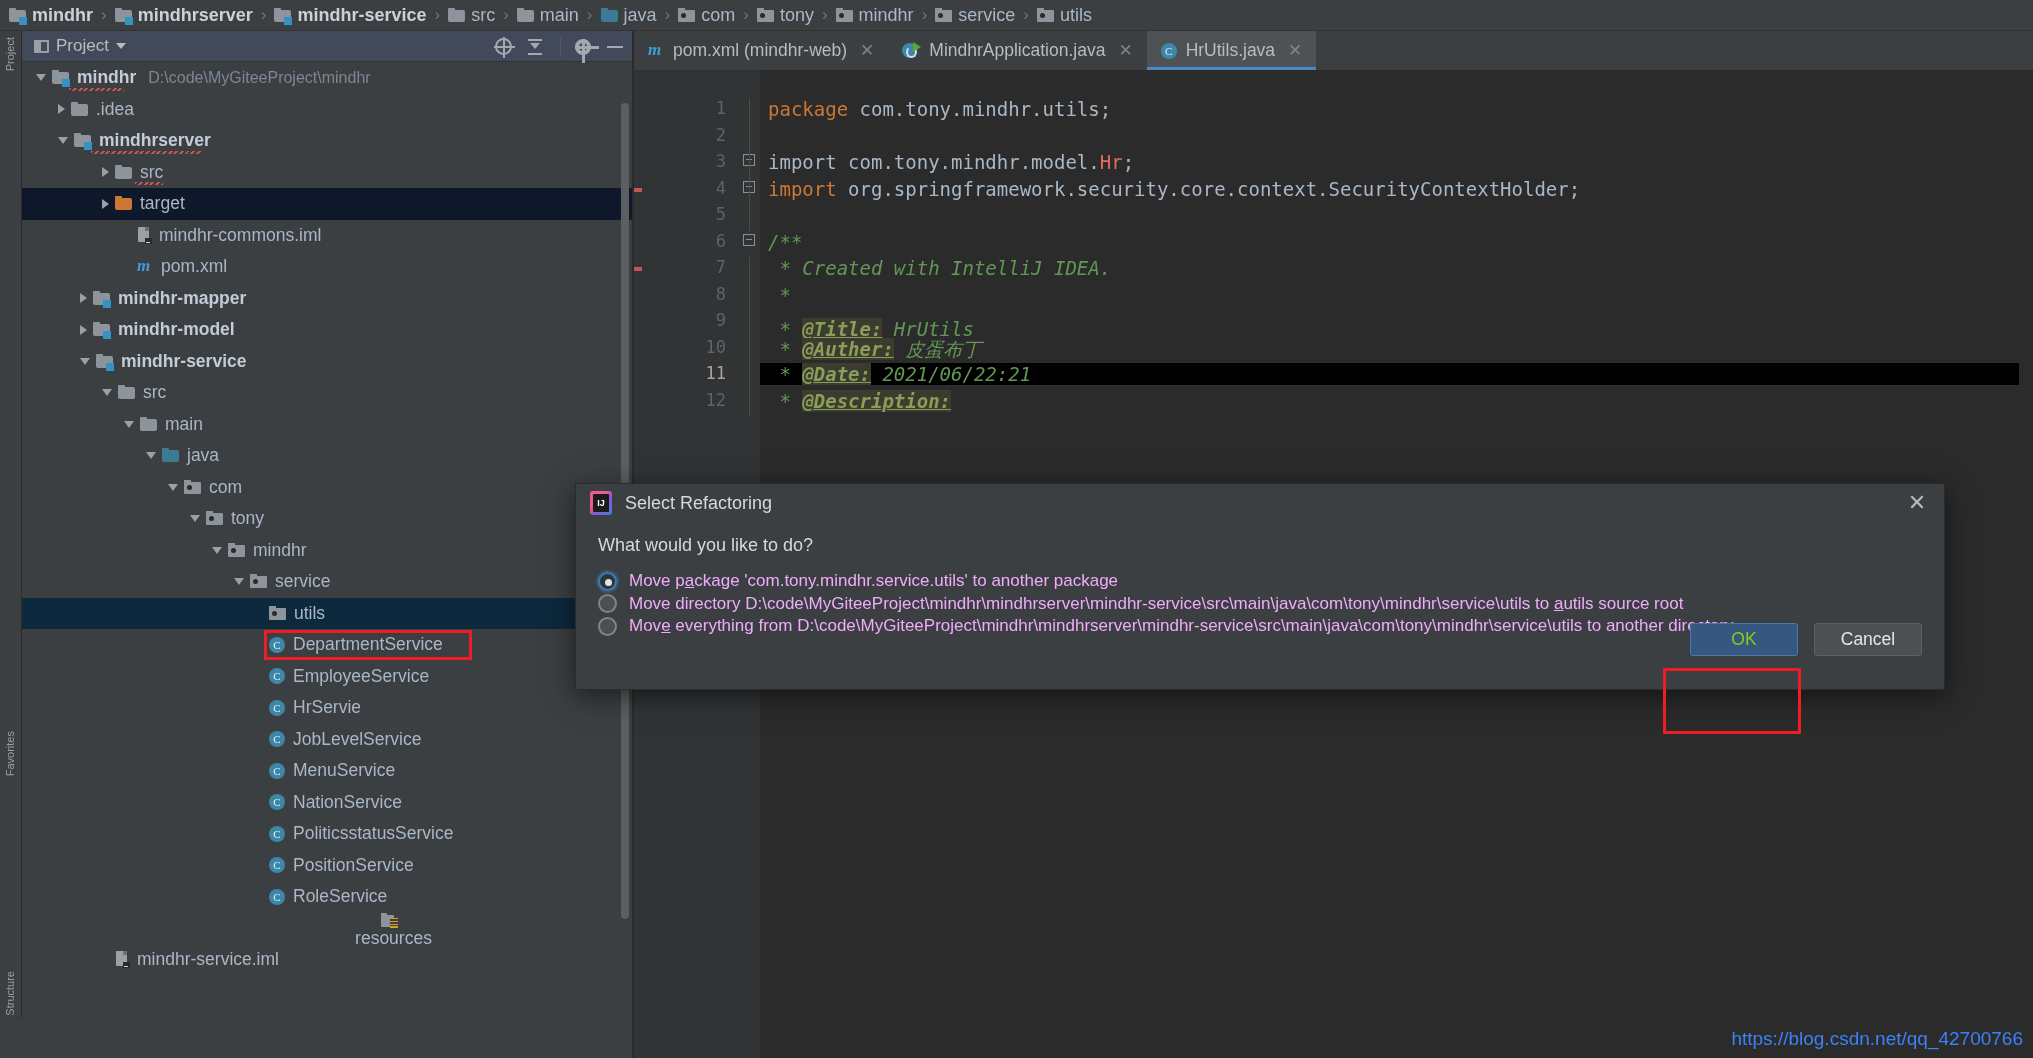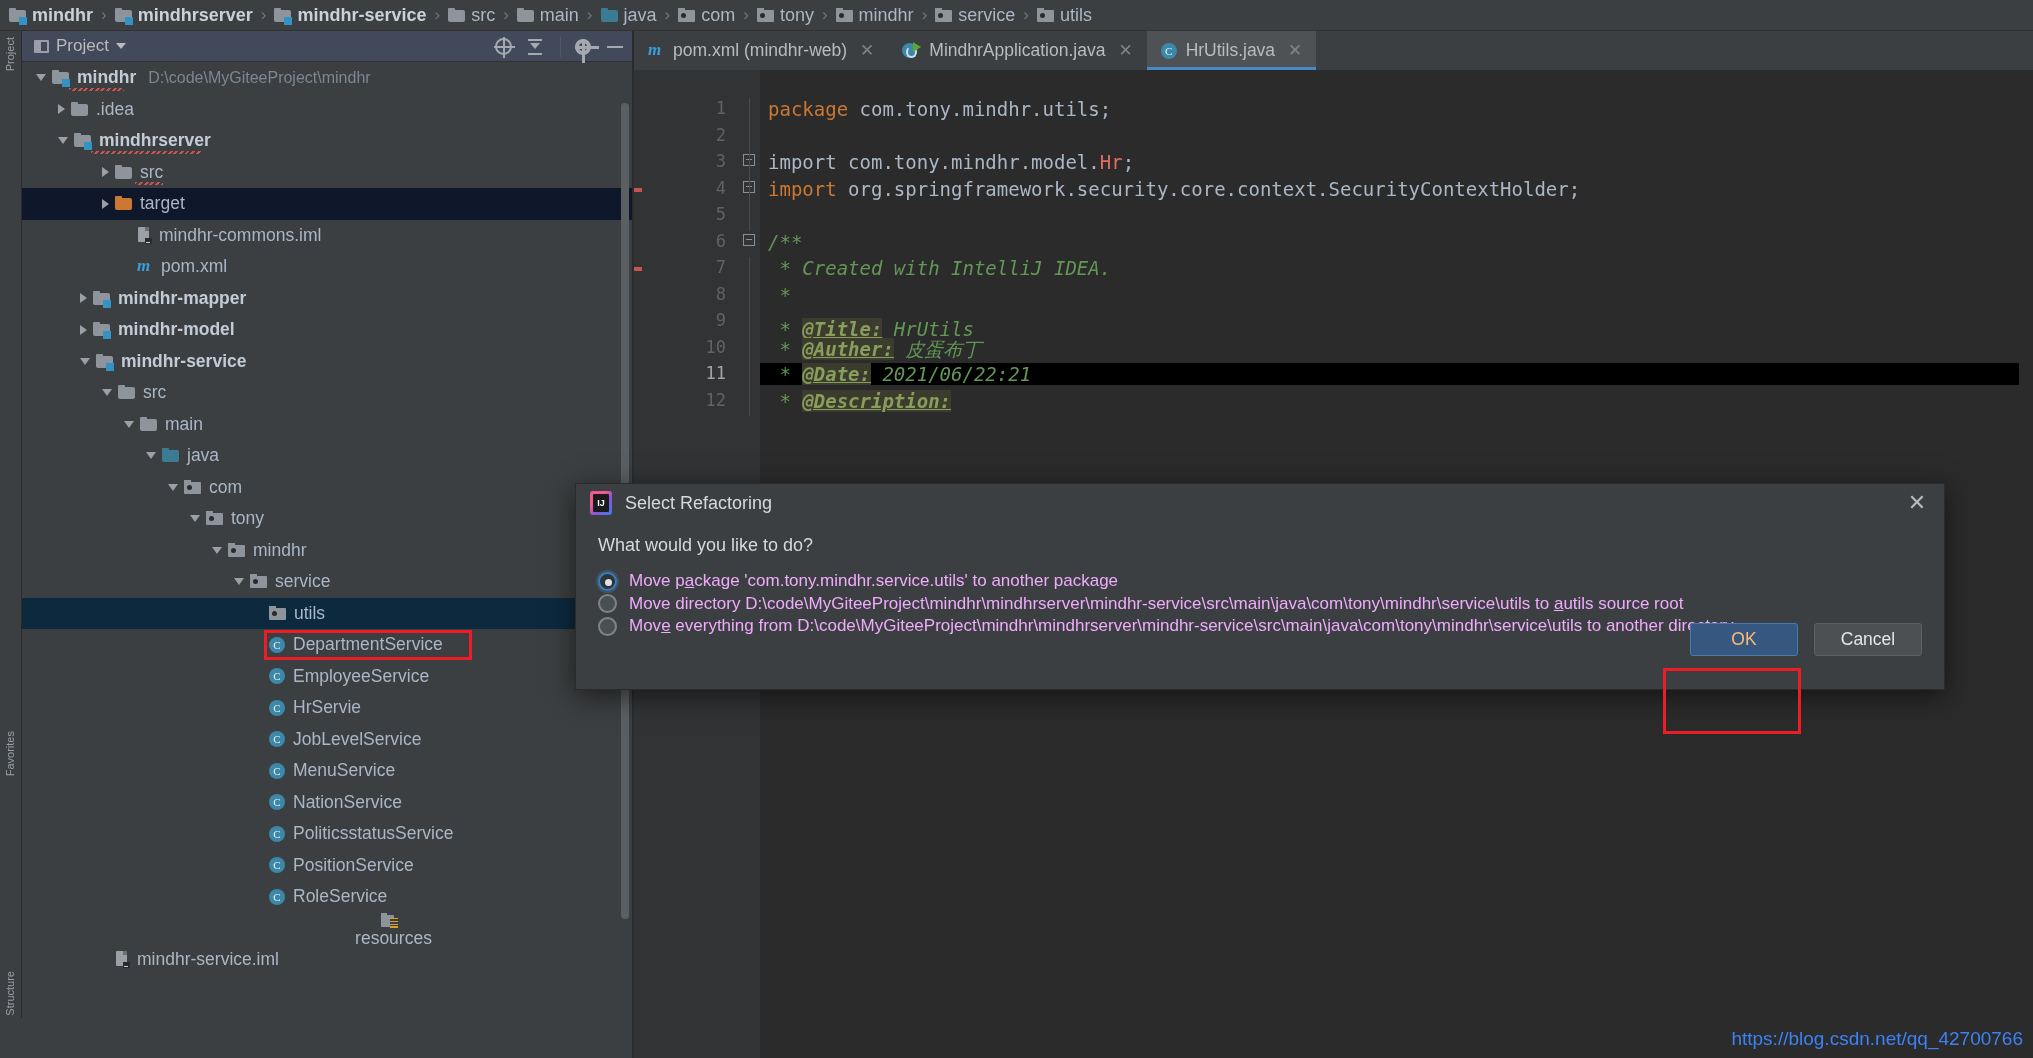--- a/index.html
+++ b/index.html
@@ -315,21 +315,21 @@
     border-radius: 50%; background: #dfe3e6;
   }
   .radio-label { color: #f0abfc; font-size: 17px; white-space: nowrap; }
   .mn-u { text-decoration: underline; }
   #dlg-buttons { position: absolute; right: 22px; top: 139px; display: flex; gap: 16px; align-items: center; }
   .dlg-btn {
     width: 108px; height: 33px; border-radius: 3px; font-size: 17.5px;
     display: flex; align-items: center; justify-content: center;
     border: 1px solid #5c6164; color: #e3e6e8; background: #4c5052;
   }
-  .dlg-btn.primary { background: #365880; border-color: #4a7aad; color: #fdba74; }
+  .dlg-btn.primary { background: #365880; border-color: #4a7aad; color: #84cc16; }
   #ok-annotation {
     position: absolute; left: 1663px; top: 668px; width: 138px; height: 66px;
     border: 3px solid #ee1c25; pointer-events: none;
   }
   #utils-annotation {
     position: absolute; left: 290px; top: 644px; width: 208px; height: 33px;
     border: 3px solid #ee1c25; pointer-events: none;
   }
   
   #bottom-rail {

